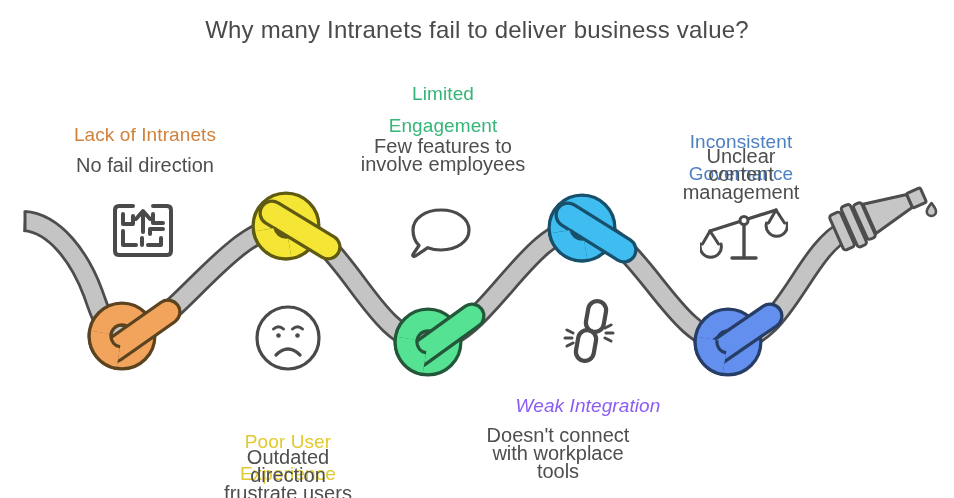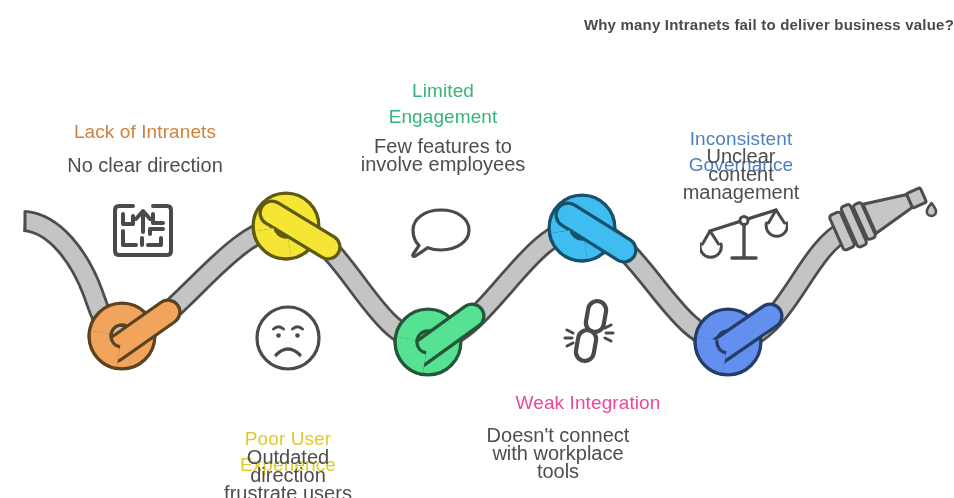--- a/index.html
+++ b/index.html
@@ -2,26 +2,26 @@
 <html><head>
 <meta charset="utf-8">
 <style>
   html,body{margin:0;padding:0;}
   body{
     width:954px;height:498px;background:#ffffff;
     font-family:"Liberation Sans",sans-serif;
     position:relative;overflow:hidden;color:#4e4e4e;
   }
   .page-title{
-    position:absolute;top:16px;left:0;width:954px;text-align:right;
-    font-size:15px;font-weight:700;letter-spacing:.2px;color:#4a4a4a;
+    position:absolute;top:16px;left:0;width:954px;text-align:center;
+    font-size:24px;font-weight:400;letter-spacing:.2px;color:#4a4a4a;
   }
   .heading{
     position:absolute;text-align:center;font-size:19px;font-weight:500;
-    line-height:26px;letter-spacing:.1px;
+    line-height:32px;letter-spacing:.1px;
   }
   .sub{
     position:absolute;text-align:center;font-size:20px;color:#4e4e4e;
     line-height:18px;
   }
   svg{position:absolute;display:block;}
   #stage{left:0;top:0;}
   .ink{stroke:#4a4a4a;fill:none;stroke-linecap:round;stroke-linejoin:round;}
   .ink-fill{fill:#ffffff;stroke:#4a4a4a;stroke-linecap:round;stroke-linejoin:round;}
   .dot{fill:#4a4a4a;stroke:none;}
@@ -140,25 +140,25 @@
   <circle class="ink-fill" stroke-width="3" cx="44" cy="19.5" r="4"></circle>
   <path class="ink" stroke-width="3" d="M 10 30 L 2.5 43 M 10 30 L 18.5 43"></path>
   <path class="ink" stroke-width="3" d="M 0.5 43 A 10.6 10.6 0 1 0 21 43"></path>
   <path class="ink" stroke-width="3" d="M 76 9 L 68.5 22 M 76 9 L 84.5 22"></path>
   <path class="ink" stroke-width="3" d="M 66.5 22 A 10.6 10.6 0 1 0 87 22"></path>
 </svg>
 
 <div class="page-title" style="color: rgb(74, 74, 74);">Why many Intranets fail to deliver business value?</div>
 
 <div class="heading" style="left: 45px; top: 119px; width: 200px; color: rgb(208, 130, 60);">Lack of Intranets</div>
-<div class="sub" style="left:45px;top:156px;width:200px">No clear direction</div>
+<div class="sub" style="left:45px;top:156px;width:200px">No fail direction</div>
 
 <div class="heading" style="left: 363px; top: 78px; width: 160px; color: rgb(53, 181, 119);">Limited Engagement</div>
 <div class="sub" style="left:358px;top:137px;width:170px">Few features to involve employees</div>
 
 <div class="heading" style="left: 661px; top: 78px; width: 160px; color: rgb(77, 127, 195); margin-top: 48px;">Inconsistent Governance</div>
 <div class="sub" style="left:676px;top:147px;width:130px">Unclear content management</div>
 
 <div class="heading" style="left: 208px; top: 390px; width: 160px; color: rgb(224, 202, 47); margin-top: 36px;">Poor User Experience</div>
 <div class="sub" style="left:213px;top:448px;width:150px">Outdated direction frustrate users</div>
 
-<div class="heading" style="left: 488px; top: 390px; width: 200px; color: #ec4899;">Weak Integration</div>
+<div class="heading" style="left: 488px; top: 390px; width: 200px; color: #8b5cf6; font-style: italic;">Weak Integration</div>
 <div class="sub" style="left:480px;top:426px;width:156px">Doesn't connect with workplace tools</div>
 
 </body></html>

